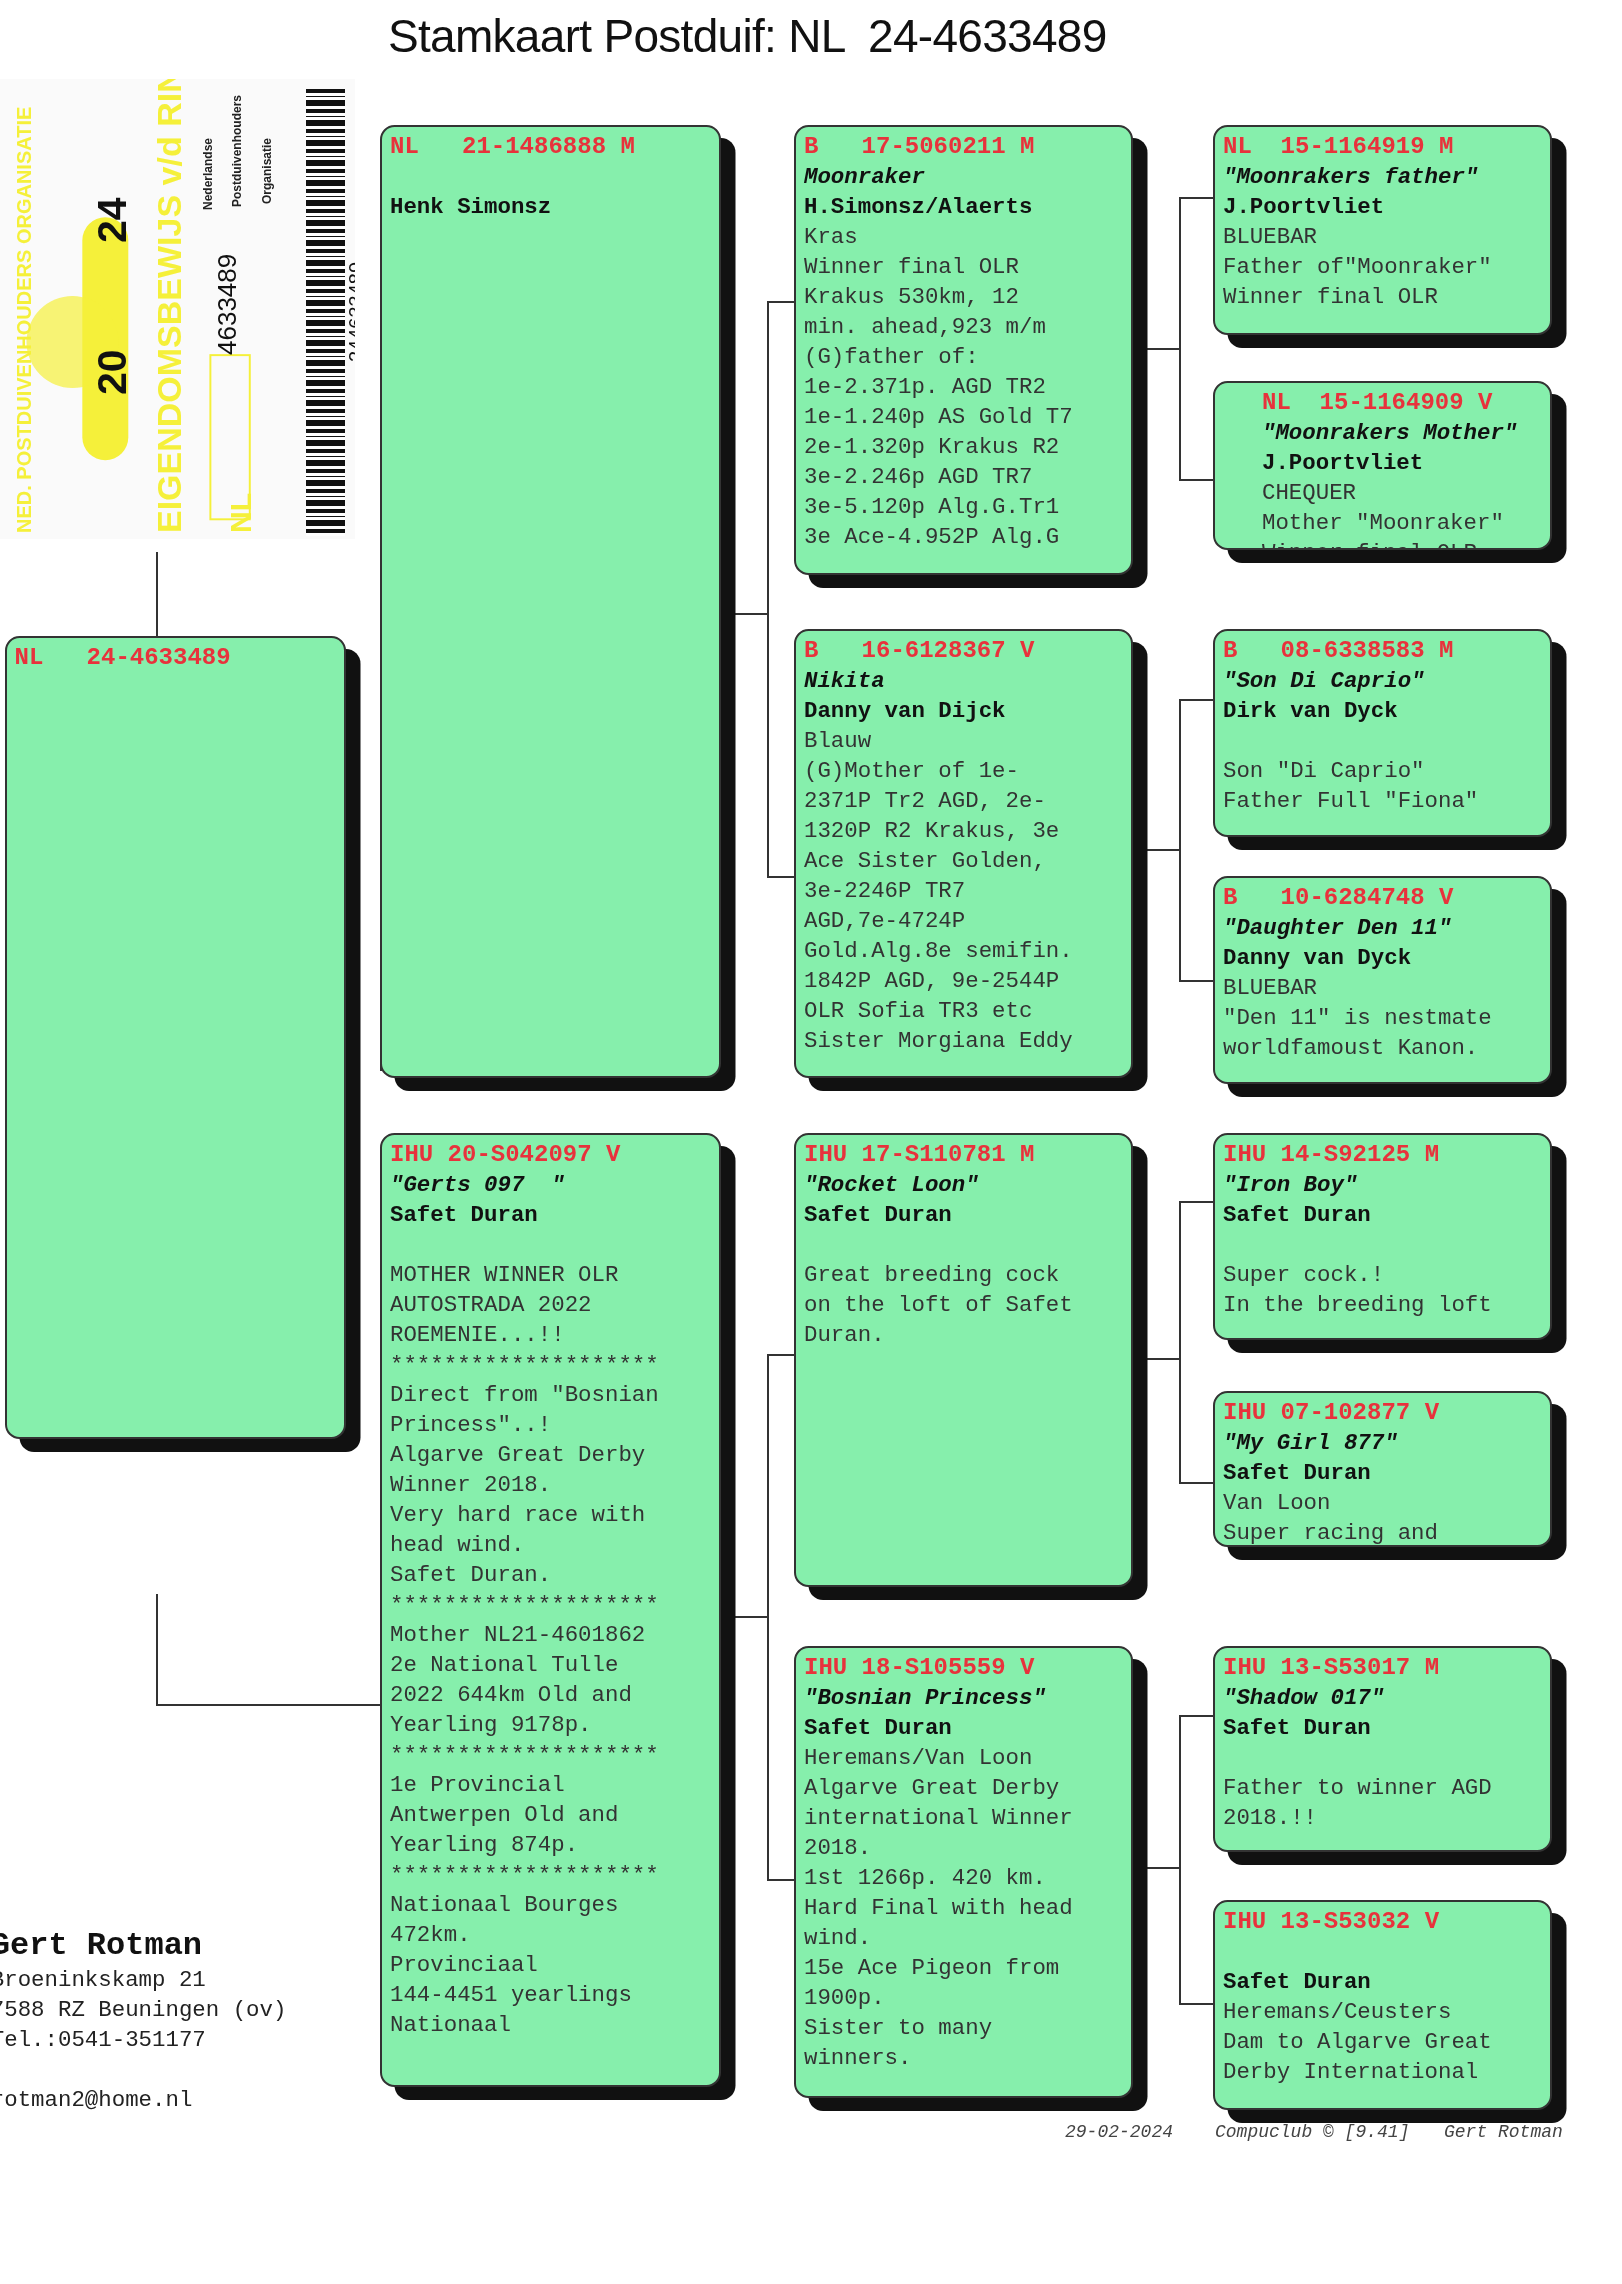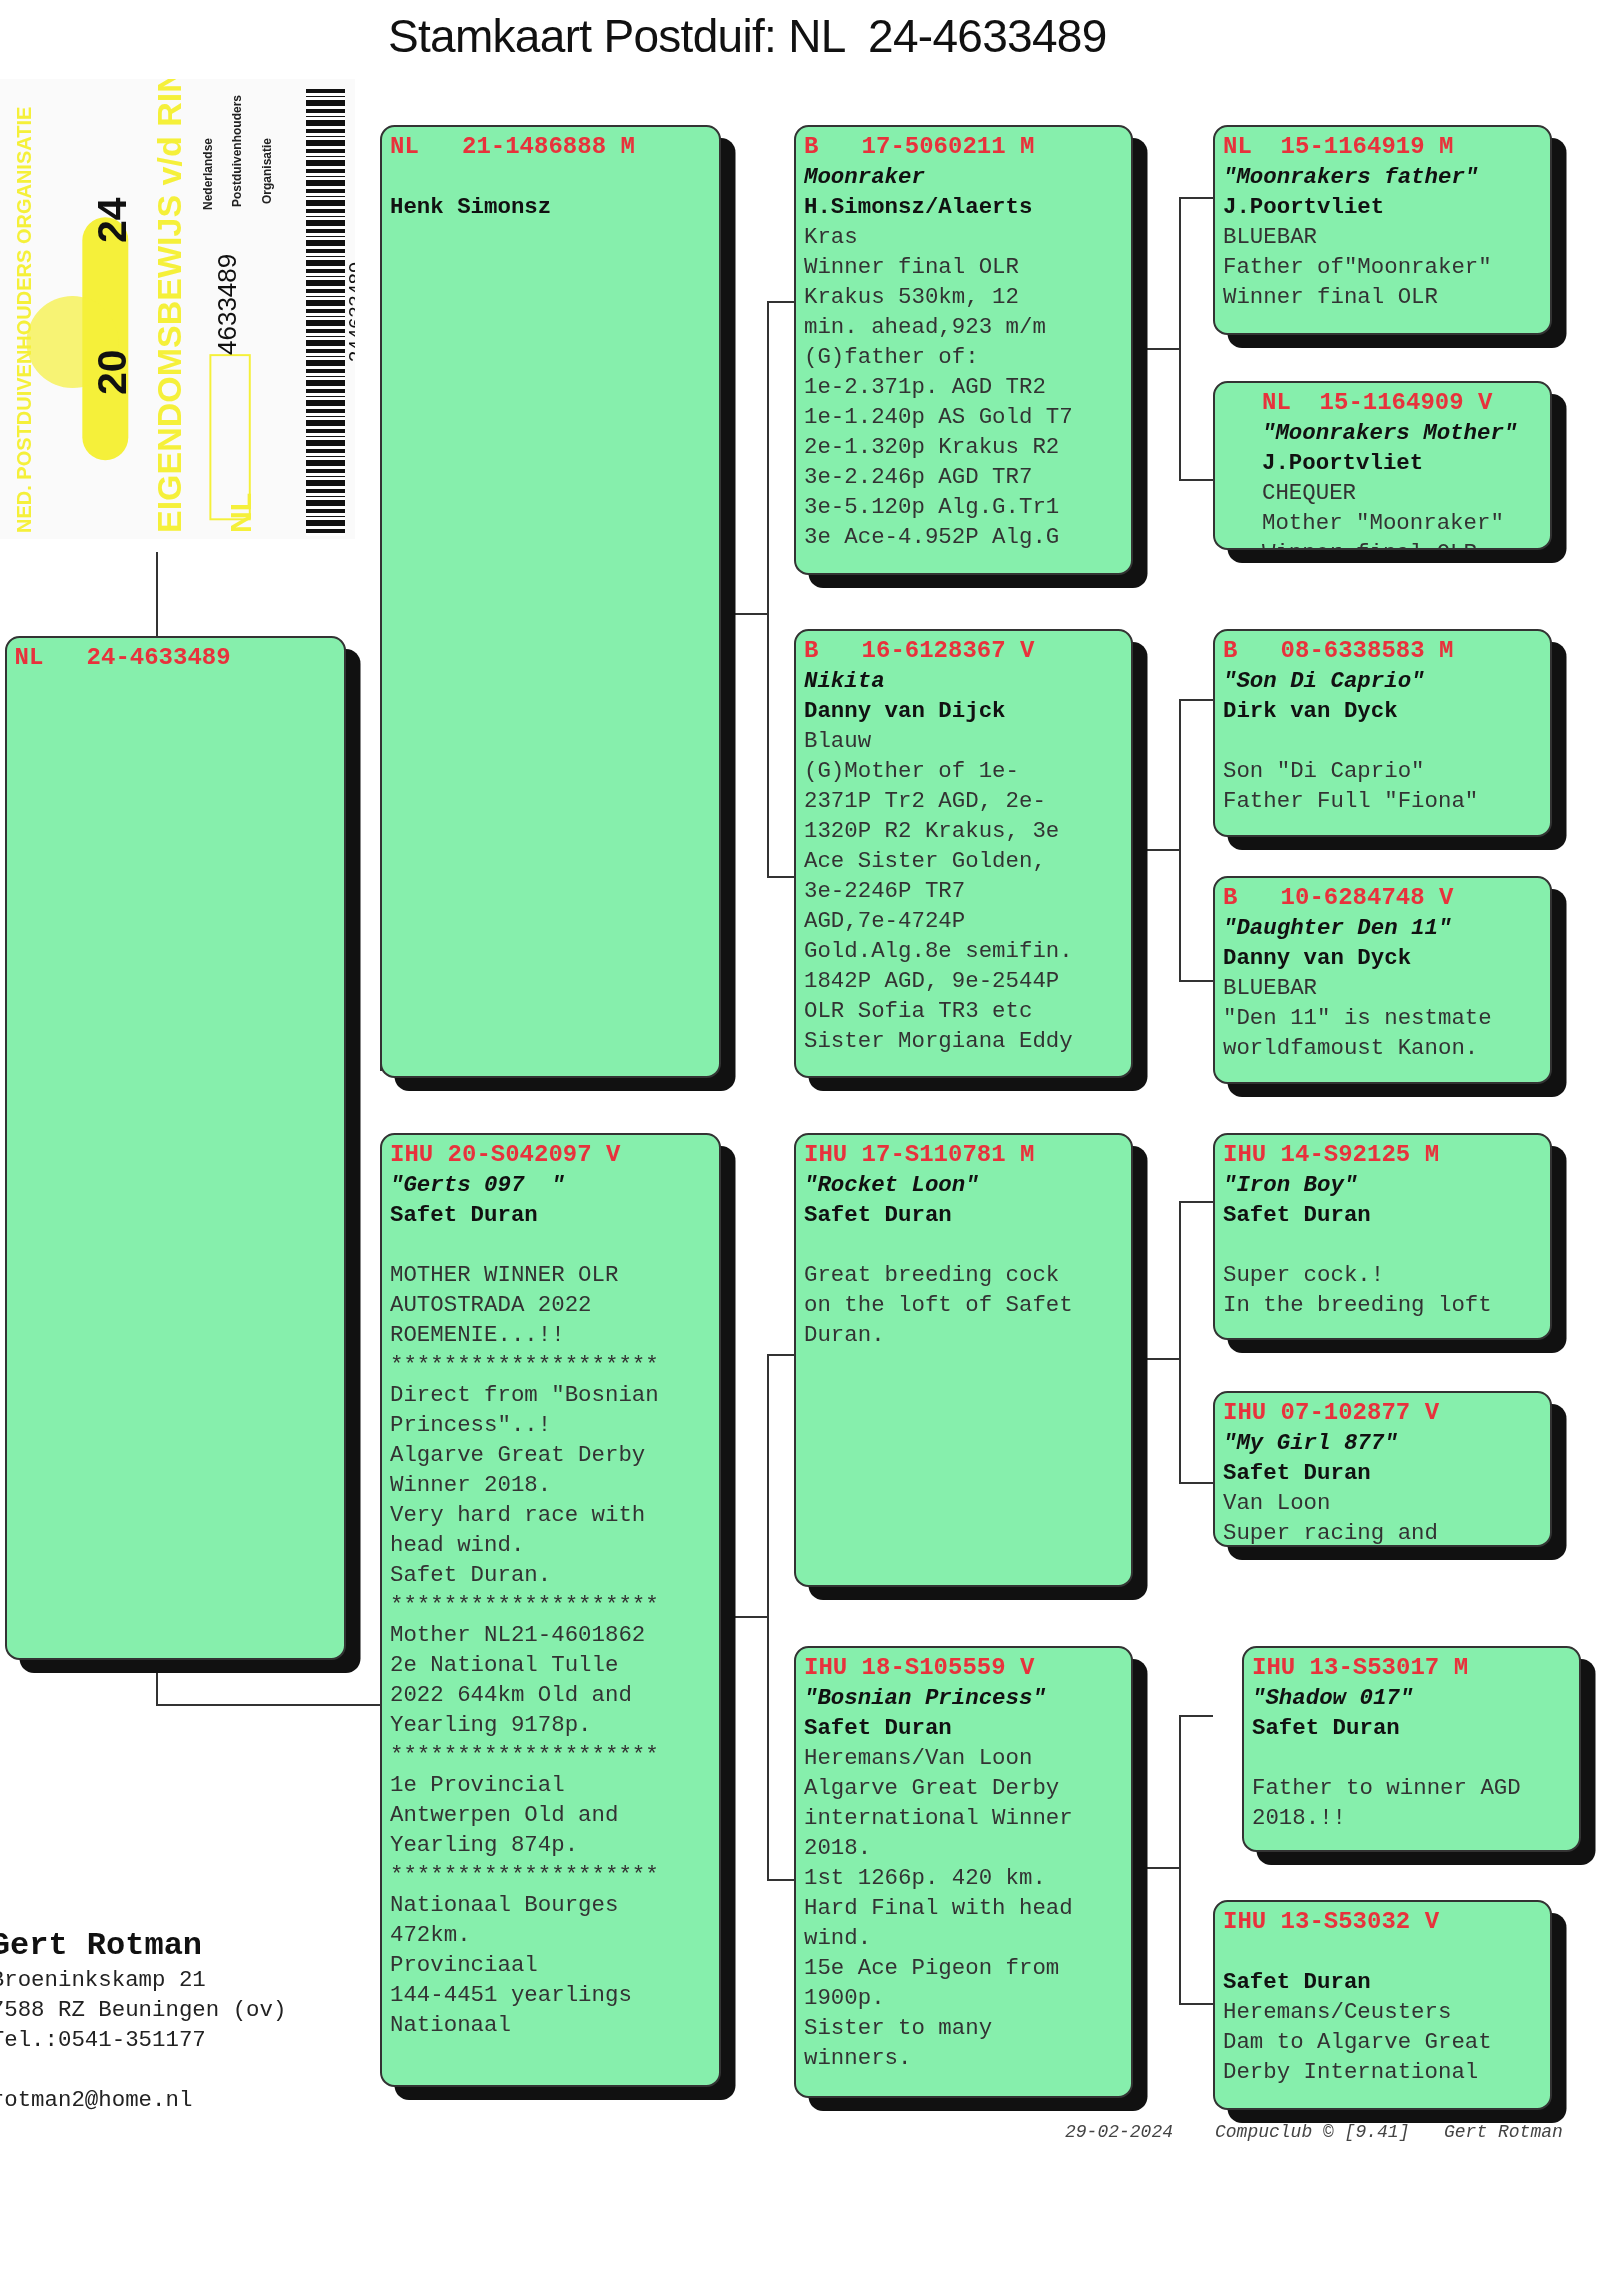--- a/index.html
+++ b/index.html
@@ -73,21 +73,21 @@
 <div class="conn" style="left:1145px; top:1358px; width:34px; height:2px;"></div>
 <div class="conn" style="left:1179px; top:1201px; width:2px; height:283px;"></div>
 <div class="conn" style="left:1179px; top:1201px; width:34px; height:2px;"></div>
 <div class="conn" style="left:1179px; top:1482px; width:34px; height:2px;"></div>
 
 <div class="conn" style="left:1145px; top:1867px; width:34px; height:2px;"></div>
 <div class="conn" style="left:1179px; top:1715px; width:2px; height:289px;"></div>
 <div class="conn" style="left:1179px; top:1715px; width:34px; height:2px;"></div>
 <div class="conn" style="left:1179px; top:2003px; width:34px; height:2px;"></div>
 
-<div class="card" style="left:4.6px; top:636px; width:341px; height:1024px;">
+<div class="card" style="left:4.6px; top:636px; width:341px; height:803px;">
   <div class="ring">NL   24-4633489</div>
 </div>
 
 <div class="card" style="left:380px; top:125px; width:341px; height:953px;">
   <div class="ring">NL   21-1486888 M</div>
   <div class="blank"></div>
   <div class="breeder">Henk Simonsz</div>
 </div>
 
 <div class="card" style="left:380px; top:1133px; width:341px; height:954px;">
@@ -247,21 +247,21 @@
 <div class="card" style="left:1213px; top:1391px; width:339px; height:156px;">
   <div class="ring">IHU 07-102877 V</div>
   <div class="name">"My Girl 877"</div>
   <div class="breeder">Safet Duran</div>
   <div>
       <div class="line">Van Loon</div>
       <div class="line">Super racing and</div>
       <div class="line">breeding hen.</div>
     </div>
 </div>
-<div class="card" style="left:1242px; top:1646px; width:339px; height:206px;">
+<div class="card" style="left:1213px; top:1646px; width:339px; height:206px;">
   <div class="ring">IHU 13-S53017 M</div>
   <div class="name">"Shadow 017"</div>
   <div class="breeder">Safet Duran</div>
   <div>
       <div class="blank"></div>
       <div class="line">Father to winner AGD</div>
       <div class="line">2018.!!</div>
     </div>
 </div>
 <div class="card" style="left:1213px; top:1900px; width:339px; height:210px;">

